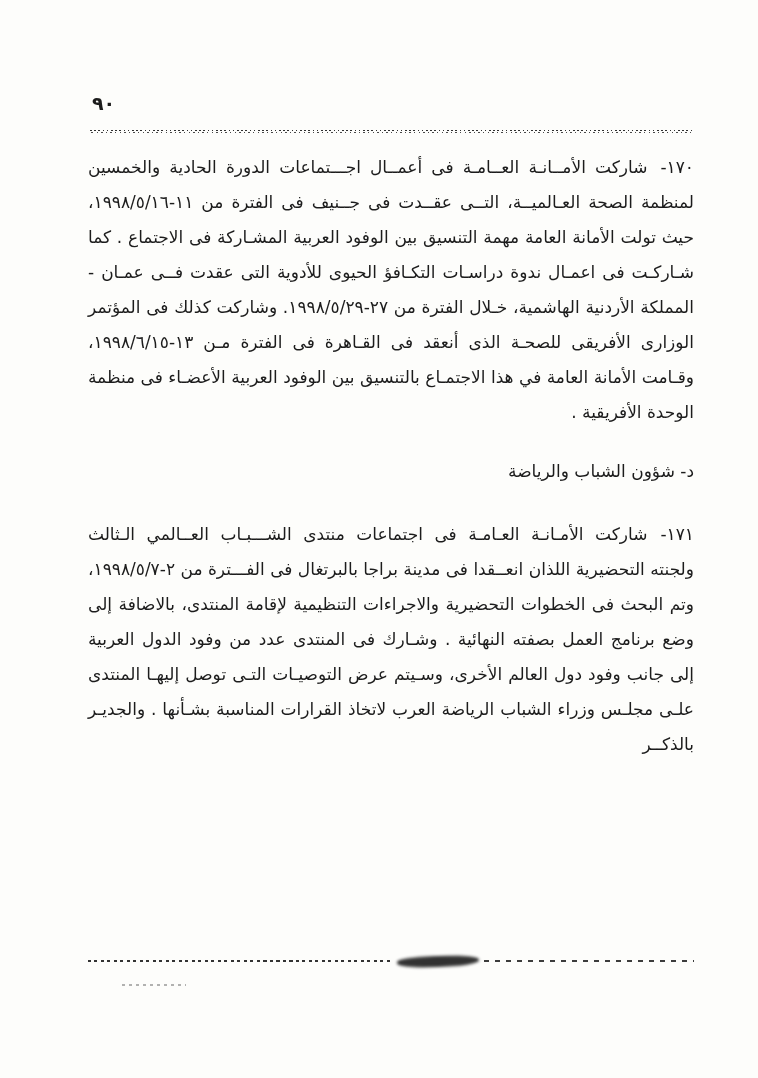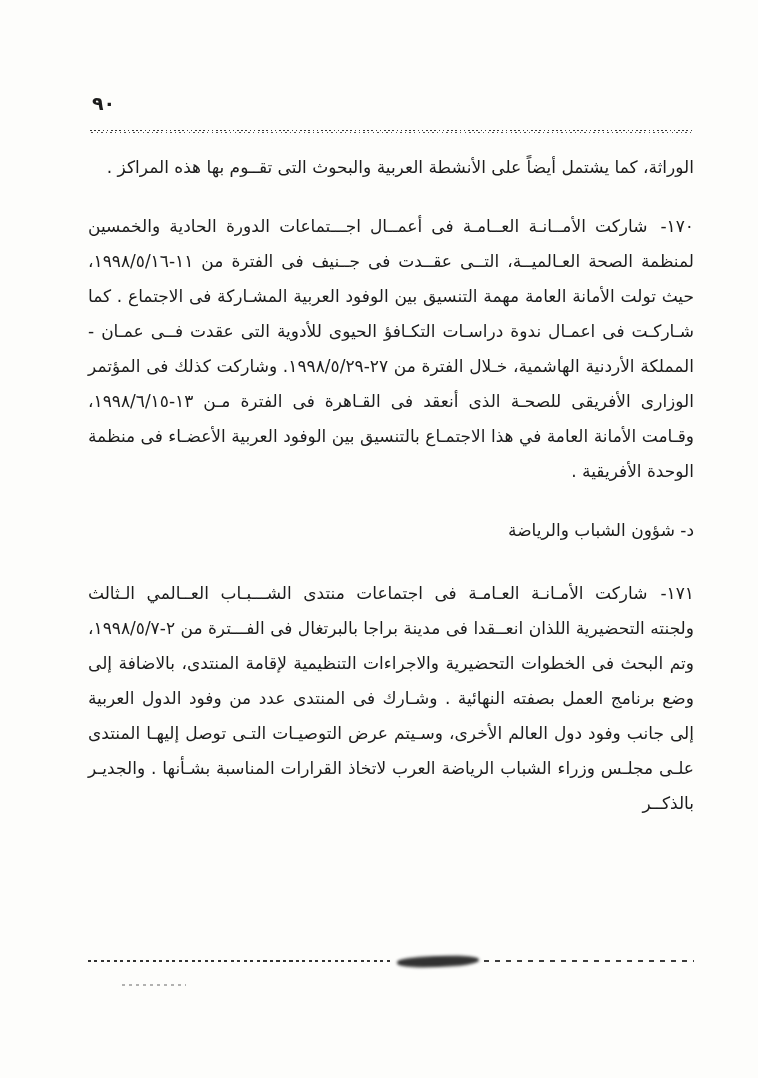--- a/index.html
+++ b/index.html
@@ -115,21 +115,20 @@
 <body>
 
 <div class="page">
 
   <div class="page-number">٩٠</div>
 
   <div class="top-rule"></div>
 
   <div class="content">
 
-    <p class="para"><span>الوراثة، كما يشتمل أيضاً على الأنشطة العربية والبحوث التى تقــوم بها هذه المراكز .</span></p>
 
     <p class="para"><span class="item-number">١٧٠-</span><span class="item-text">شاركت الأمــانـة العــامـة فى أعمــال اجـــتماعات الدورة الحادية والخمسين لمنظمة الصحة العـالميــة، التــى عقــدت فى جــنيف فى الفترة من ١١-١٩٩٨/٥/١٦، حيث تولت الأمانة العامة مهمة التنسيق بين الوفود العربية المشـاركة فى الاجتماع . كما شـاركـت فى اعمـال ندوة دراسـات التكـافؤ الحيوى للأدوية التى عقدت فــى عمـان - المملكة الأردنية الهاشمية، خـلال الفترة من ٢٧-١٩٩٨/٥/٢٩. وشاركت كذلك فى المؤتمر الوزارى الأفريقى للصحـة الذى أنعقد فى القـاهرة فى الفترة مـن ١٣-١٩٩٨/٦/١٥، وقـامت الأمانة العامة في هذا الاجتمـاع بالتنسيق بين الوفود العربية الأعضـاء فى منظمة الوحدة الأفريقية .</span></p>
 
     <h2 class="section-heading"><span class="underlined">د- شؤون الشباب والرياضة</span></h2>
 
     <p class="para"><span class="item-number">١٧١-</span><span class="item-text">شاركت الأمـانـة العـامـة فى اجتماعات منتدى الشـــبـاب العــالمي الـثالث ولجنته التحضيرية اللذان انعــقدا فى مدينة براجا بالبرتغال فى الفـــترة من ٢-١٩٩٨/٥/٧، وتم البحث فى الخطوات التحضيرية والاجراءات التنظيمية لإقامة المنتدى، بالاضافة إلى وضع برنامج العمل بصفته النهائية . وشـارك فى المنتدى عدد من وفود الدول العربية إلى جانب وفود دول العالم الأخرى، وسـيتم عرض التوصيـات التـى توصل إليهـا المنتدى علـى مجلـس وزراء الشباب الرياضة العرب لاتخاذ القرارات المناسبة بشـأنها . والجديـر بالذكــر</span></p>
 
   </div>
 
   <div class="footer">

